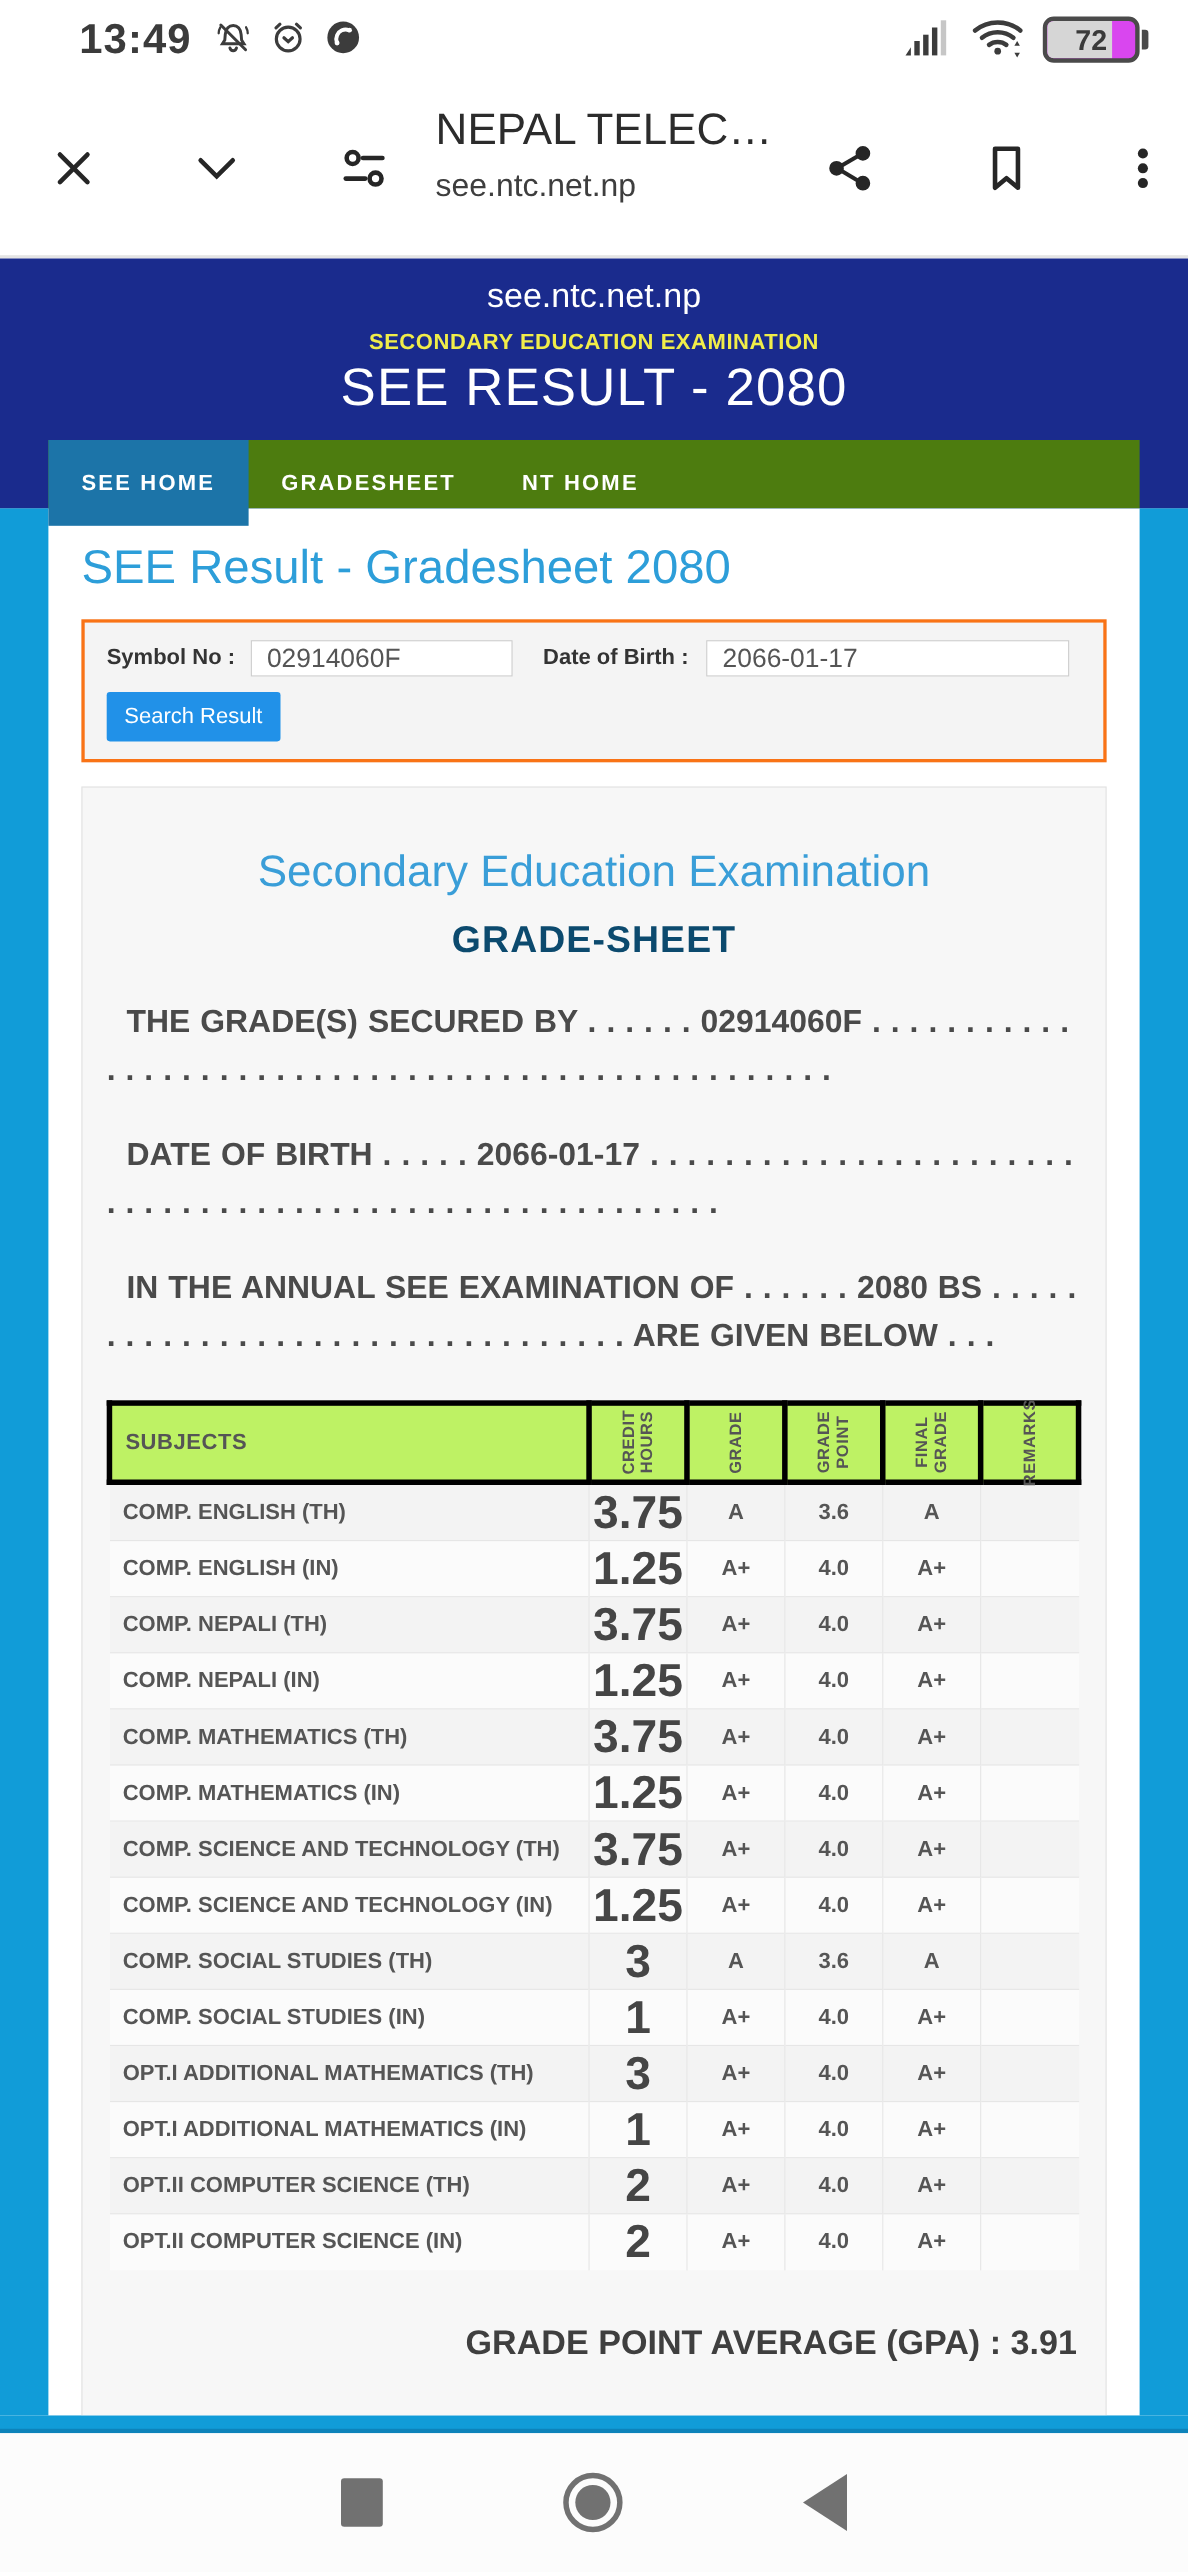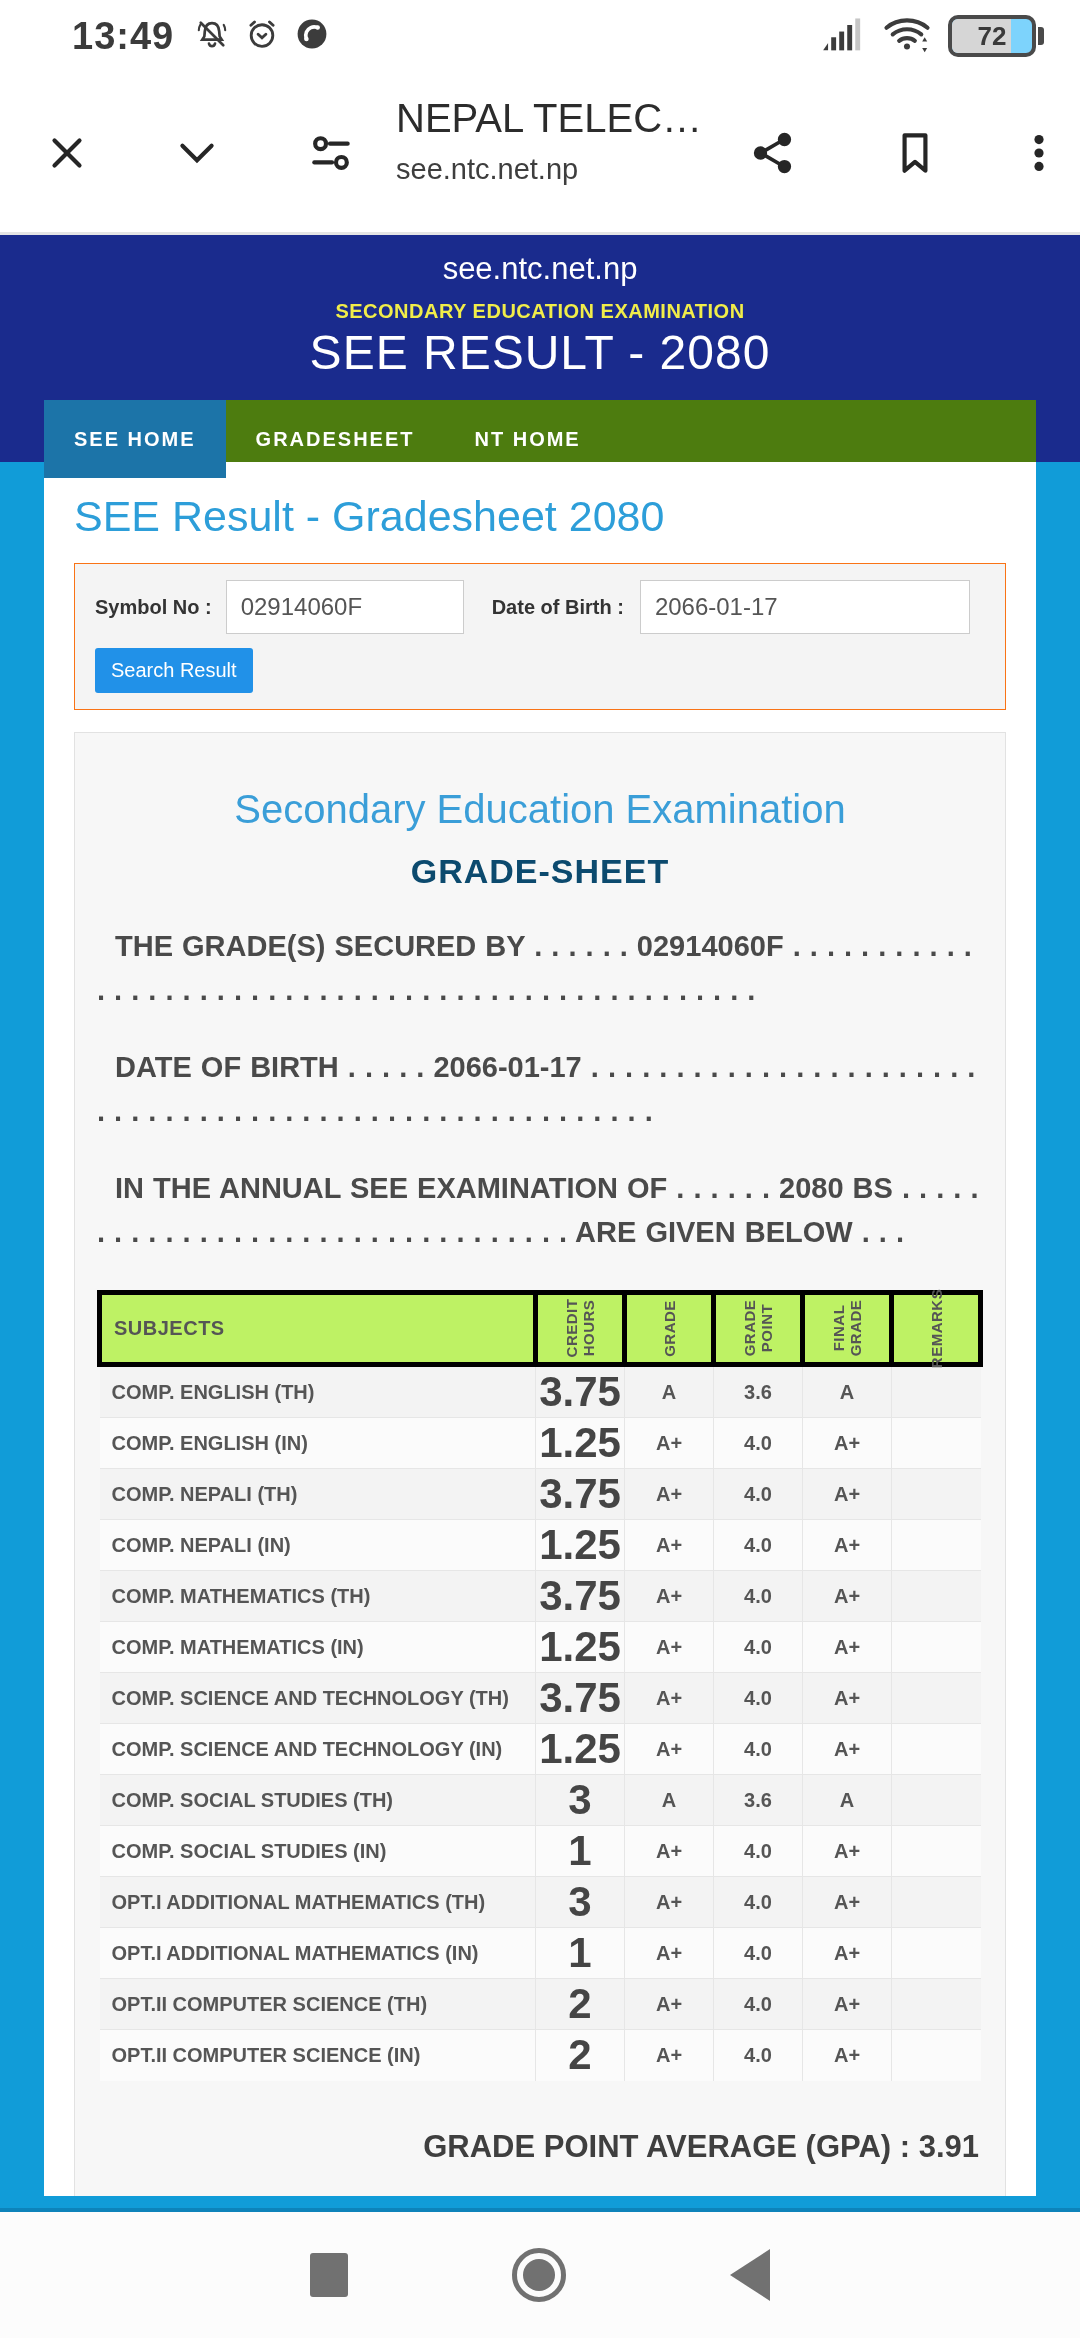--- a/index.html
+++ b/index.html
@@ -8,21 +8,21 @@
     position:relative;width:1080px;height:2340px;background:#fff;overflow:hidden;
     font-family:"Liberation Sans",sans-serif;margin:0 auto;
   }
   
   .status-bar{height:72px;background:#fff;display:flex;align-items:center;padding:0 36px 0 72px;}
   .sb-time{font-size:38px;font-weight:bold;color:#3b3b3b;letter-spacing:1px;}
   .sb-left-icons{display:flex;align-items:center;gap:14px;margin-left:20px;}
   .sb-spacer{flex:1;}
   .sb-right-icons{display:flex;align-items:center;gap:16px;}
   .battery{position:relative;width:88px;height:42px;border:4px solid #4a4a4a;border-radius:10px;
-    display:flex;align-items:center;justify-content:center;overflow:hidden;background:#7dd3fc;}
+    display:flex;align-items:center;justify-content:center;overflow:hidden;background:#d946ef;}
   .battery-fill{position:absolute;left:0;top:0;bottom:0;width:74%;background:#d6d6d6;}
   .battery-num{position:relative;font-size:26px;font-weight:bold;color:#3a3a3a;}
   .battery-nub{width:6px;height:18px;background:#4a4a4a;border-radius:0 3px 3px 0;margin-left:2px;}
   
   .browser-bar{position:relative;height:163px;background:#fff;border-bottom:3px solid #e4e4e4;}
   .bb-icon{position:absolute;top:56px;}
   .bb-title-block{position:absolute;left:396px;top:24px;width:340px;}
   .bb-title{font-size:40px;color:#2c2c2c;white-space:nowrap;}
   .bb-url{font-size:29px;color:#3e3e3e;margin-top:12px;}
   
@@ -31,24 +31,24 @@
   .sh-sub{color:#f1ed49;font-size:20px;font-weight:bold;letter-spacing:.5px;margin-top:13px;}
   .sh-title{color:#fff;font-size:48px;font-weight:400;letter-spacing:1px;margin-top:2px;}
   .nav-tabs{position:absolute;left:44px;right:44px;bottom:0;height:62px;background:#4d7c0f;display:flex;}
   .tab{height:78px;line-height:78px;padding:0 30px;color:#fff;font-size:20px;font-weight:bold;
     letter-spacing:2px;cursor:pointer;}
   .tab.active{background:#1c74a8;}
   
   .page-body{height:1734px;background:#119cd8;padding:0 44px;}
   .content{background:#fff;height:100%;overflow:hidden;}
   .page-title{margin:30px 30px 0;font-size:43px;font-weight:400;color:#2d9ed9;}
-  .search-panel{margin:22px 30px 0;background:#f4f4f4;border:1px solid #f97316;padding:16px 20px 16px;}
+  .search-panel{margin:22px 30px 0;background:#f4f4f4;border:3px solid #f97316;padding:16px 20px 16px;}
   .form-row{display:flex;align-items:center;}
   .form-label{font-size:20px;font-weight:bold;color:#333;white-space:nowrap;}
-  .text-input{height:54px;border:1px solid #ccc;background:#fff;font-size:24px;color:#555;
+  .text-input{height:33px;border:1px solid #ccc;background:#fff;font-size:24px;color:#555;
     padding:0 14px;font-family:"Liberation Sans",sans-serif;}
   .input-symbol{width:238px;margin-left:14px;}
   .lbl-dob{margin-left:28px;}
   .input-dob{width:330px;margin-left:16px;}
   .search-btn{margin-top:14px;background:#2191e8;color:#fff;border:none;border-radius:3px;
     font-size:20px;padding:11px 16px;font-family:"Liberation Sans",sans-serif;cursor:pointer;}
   
   .card{margin:22px 30px 0;background:#f7f7f7;border:1px solid #e2e2e2;padding:54px 22px 30px;height:1500px;}
   .card-org{font-size:40px;font-weight:400;color:#3a9ed8;text-align:center;}
   .card-doc{font-size:34px;font-weight:bold;color:#0c4a6e;text-align:center;margin-top:20px;letter-spacing:1px;}

